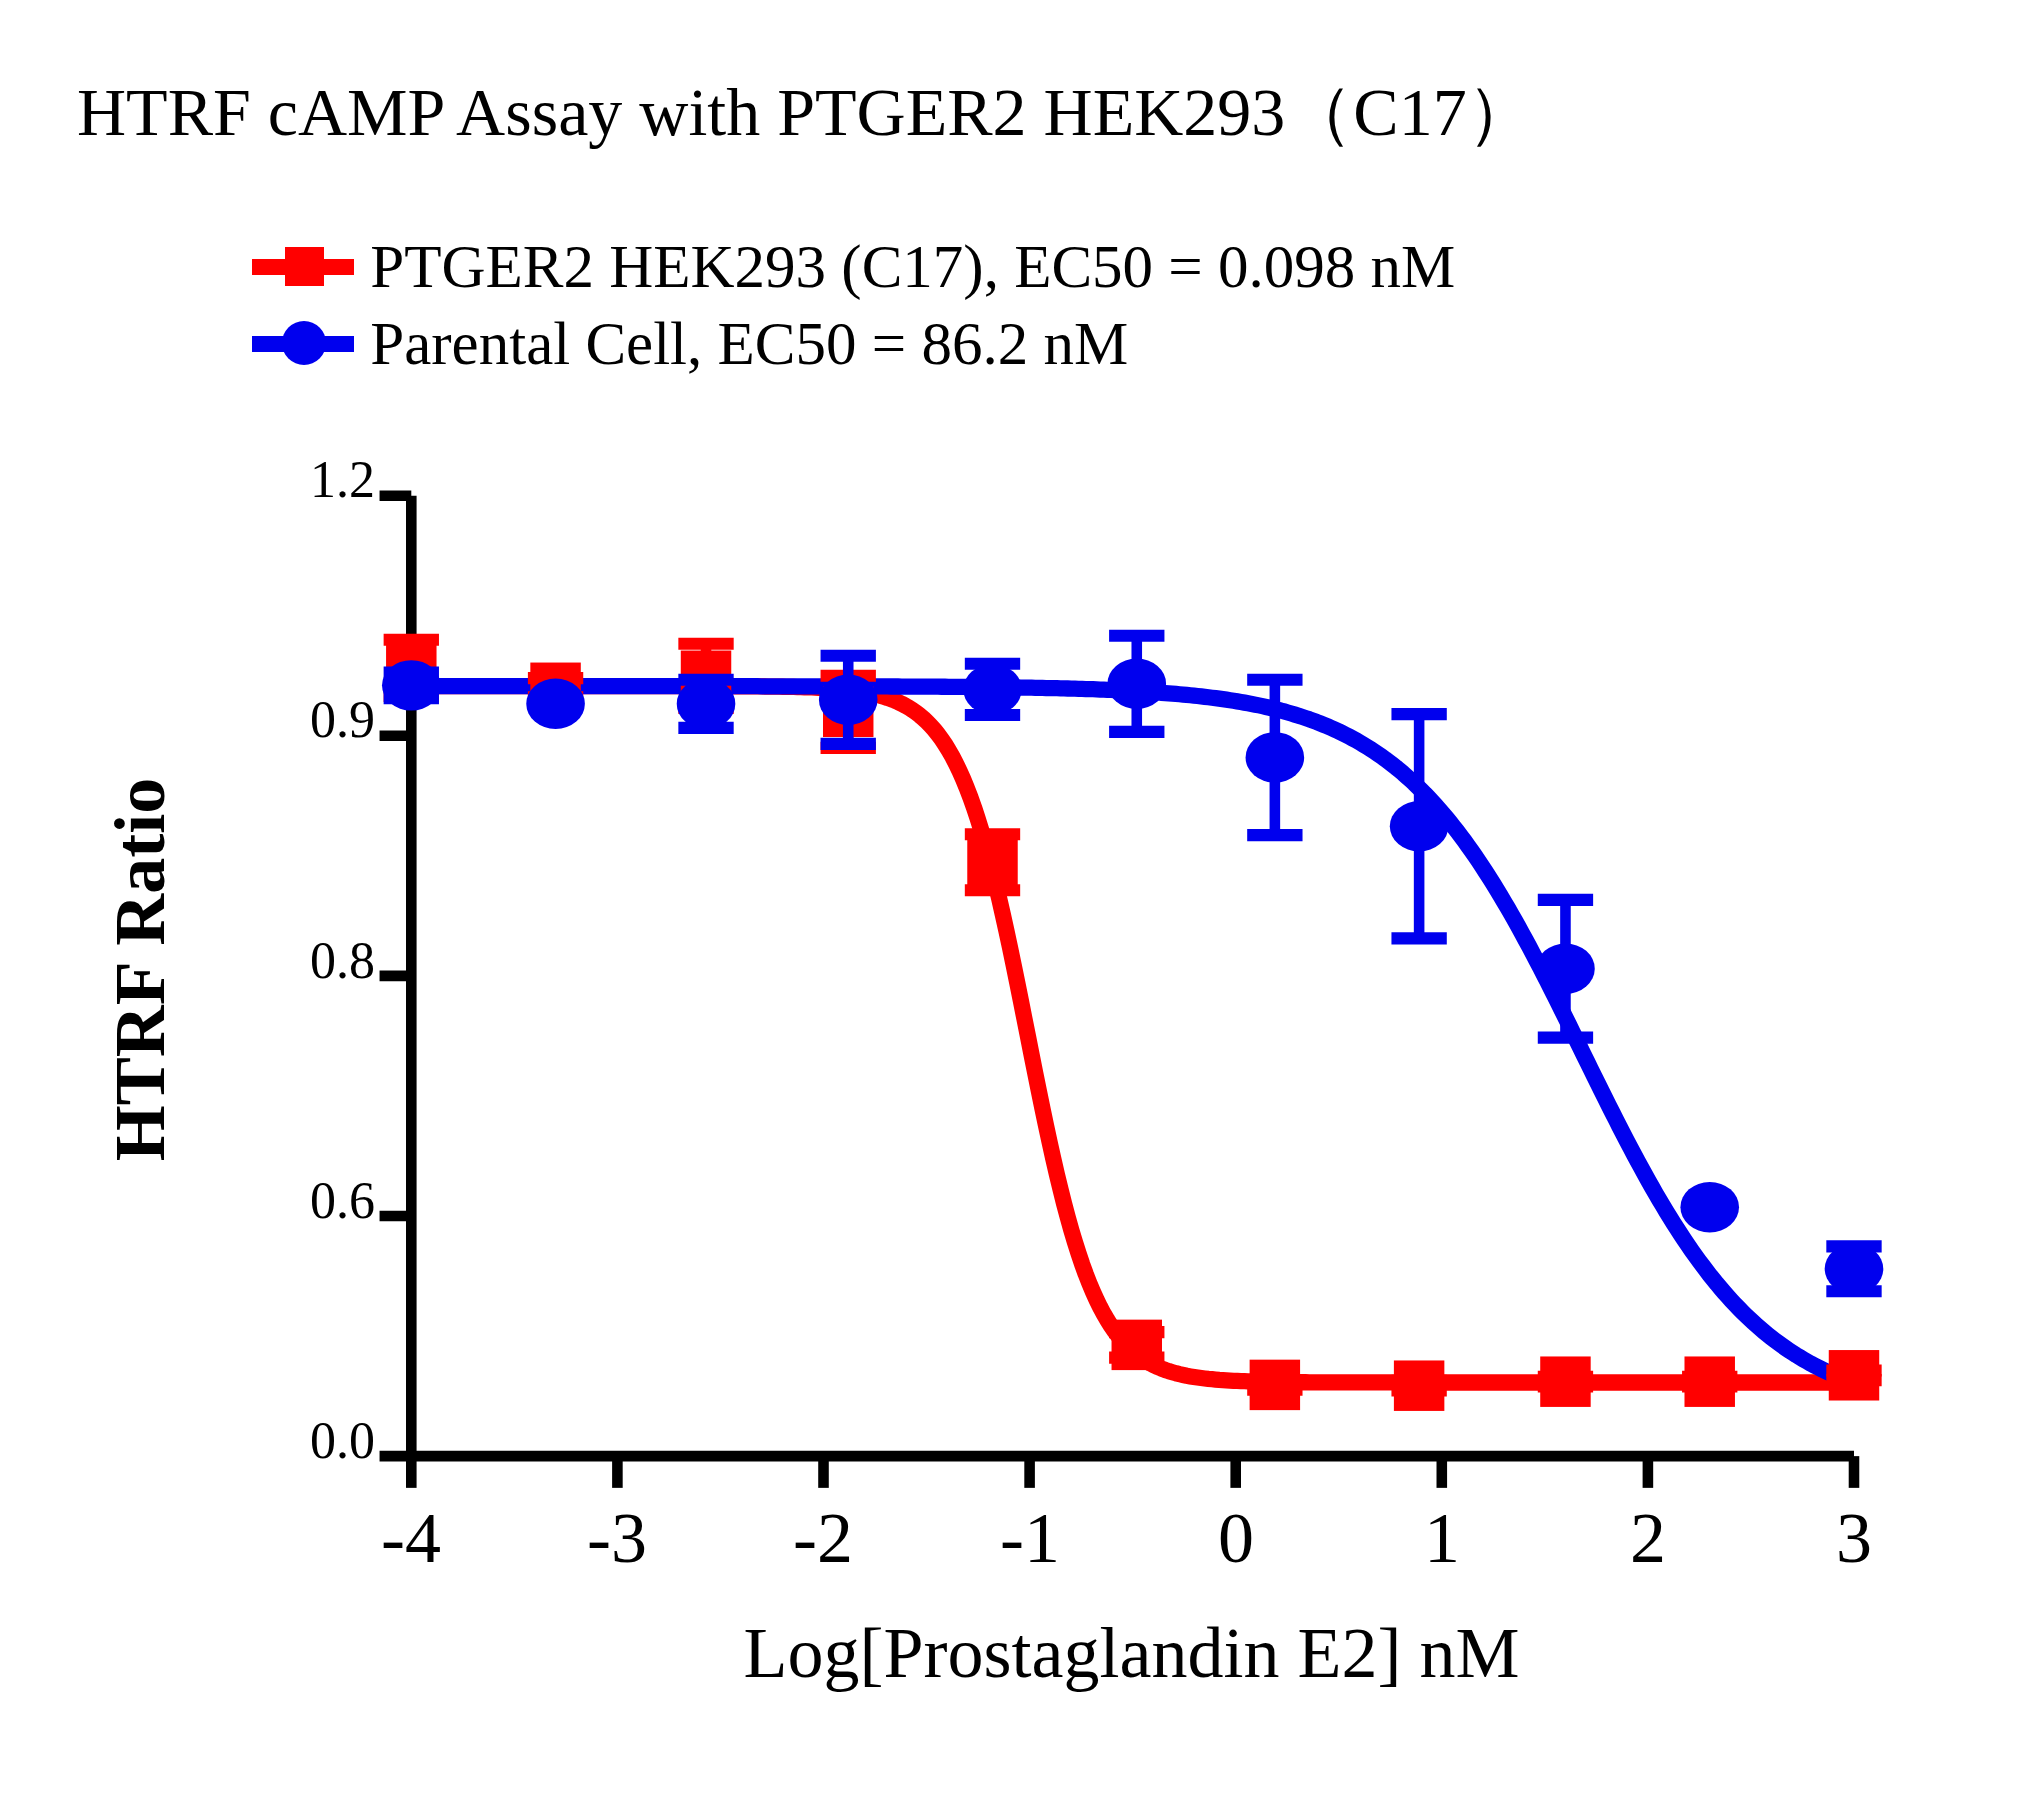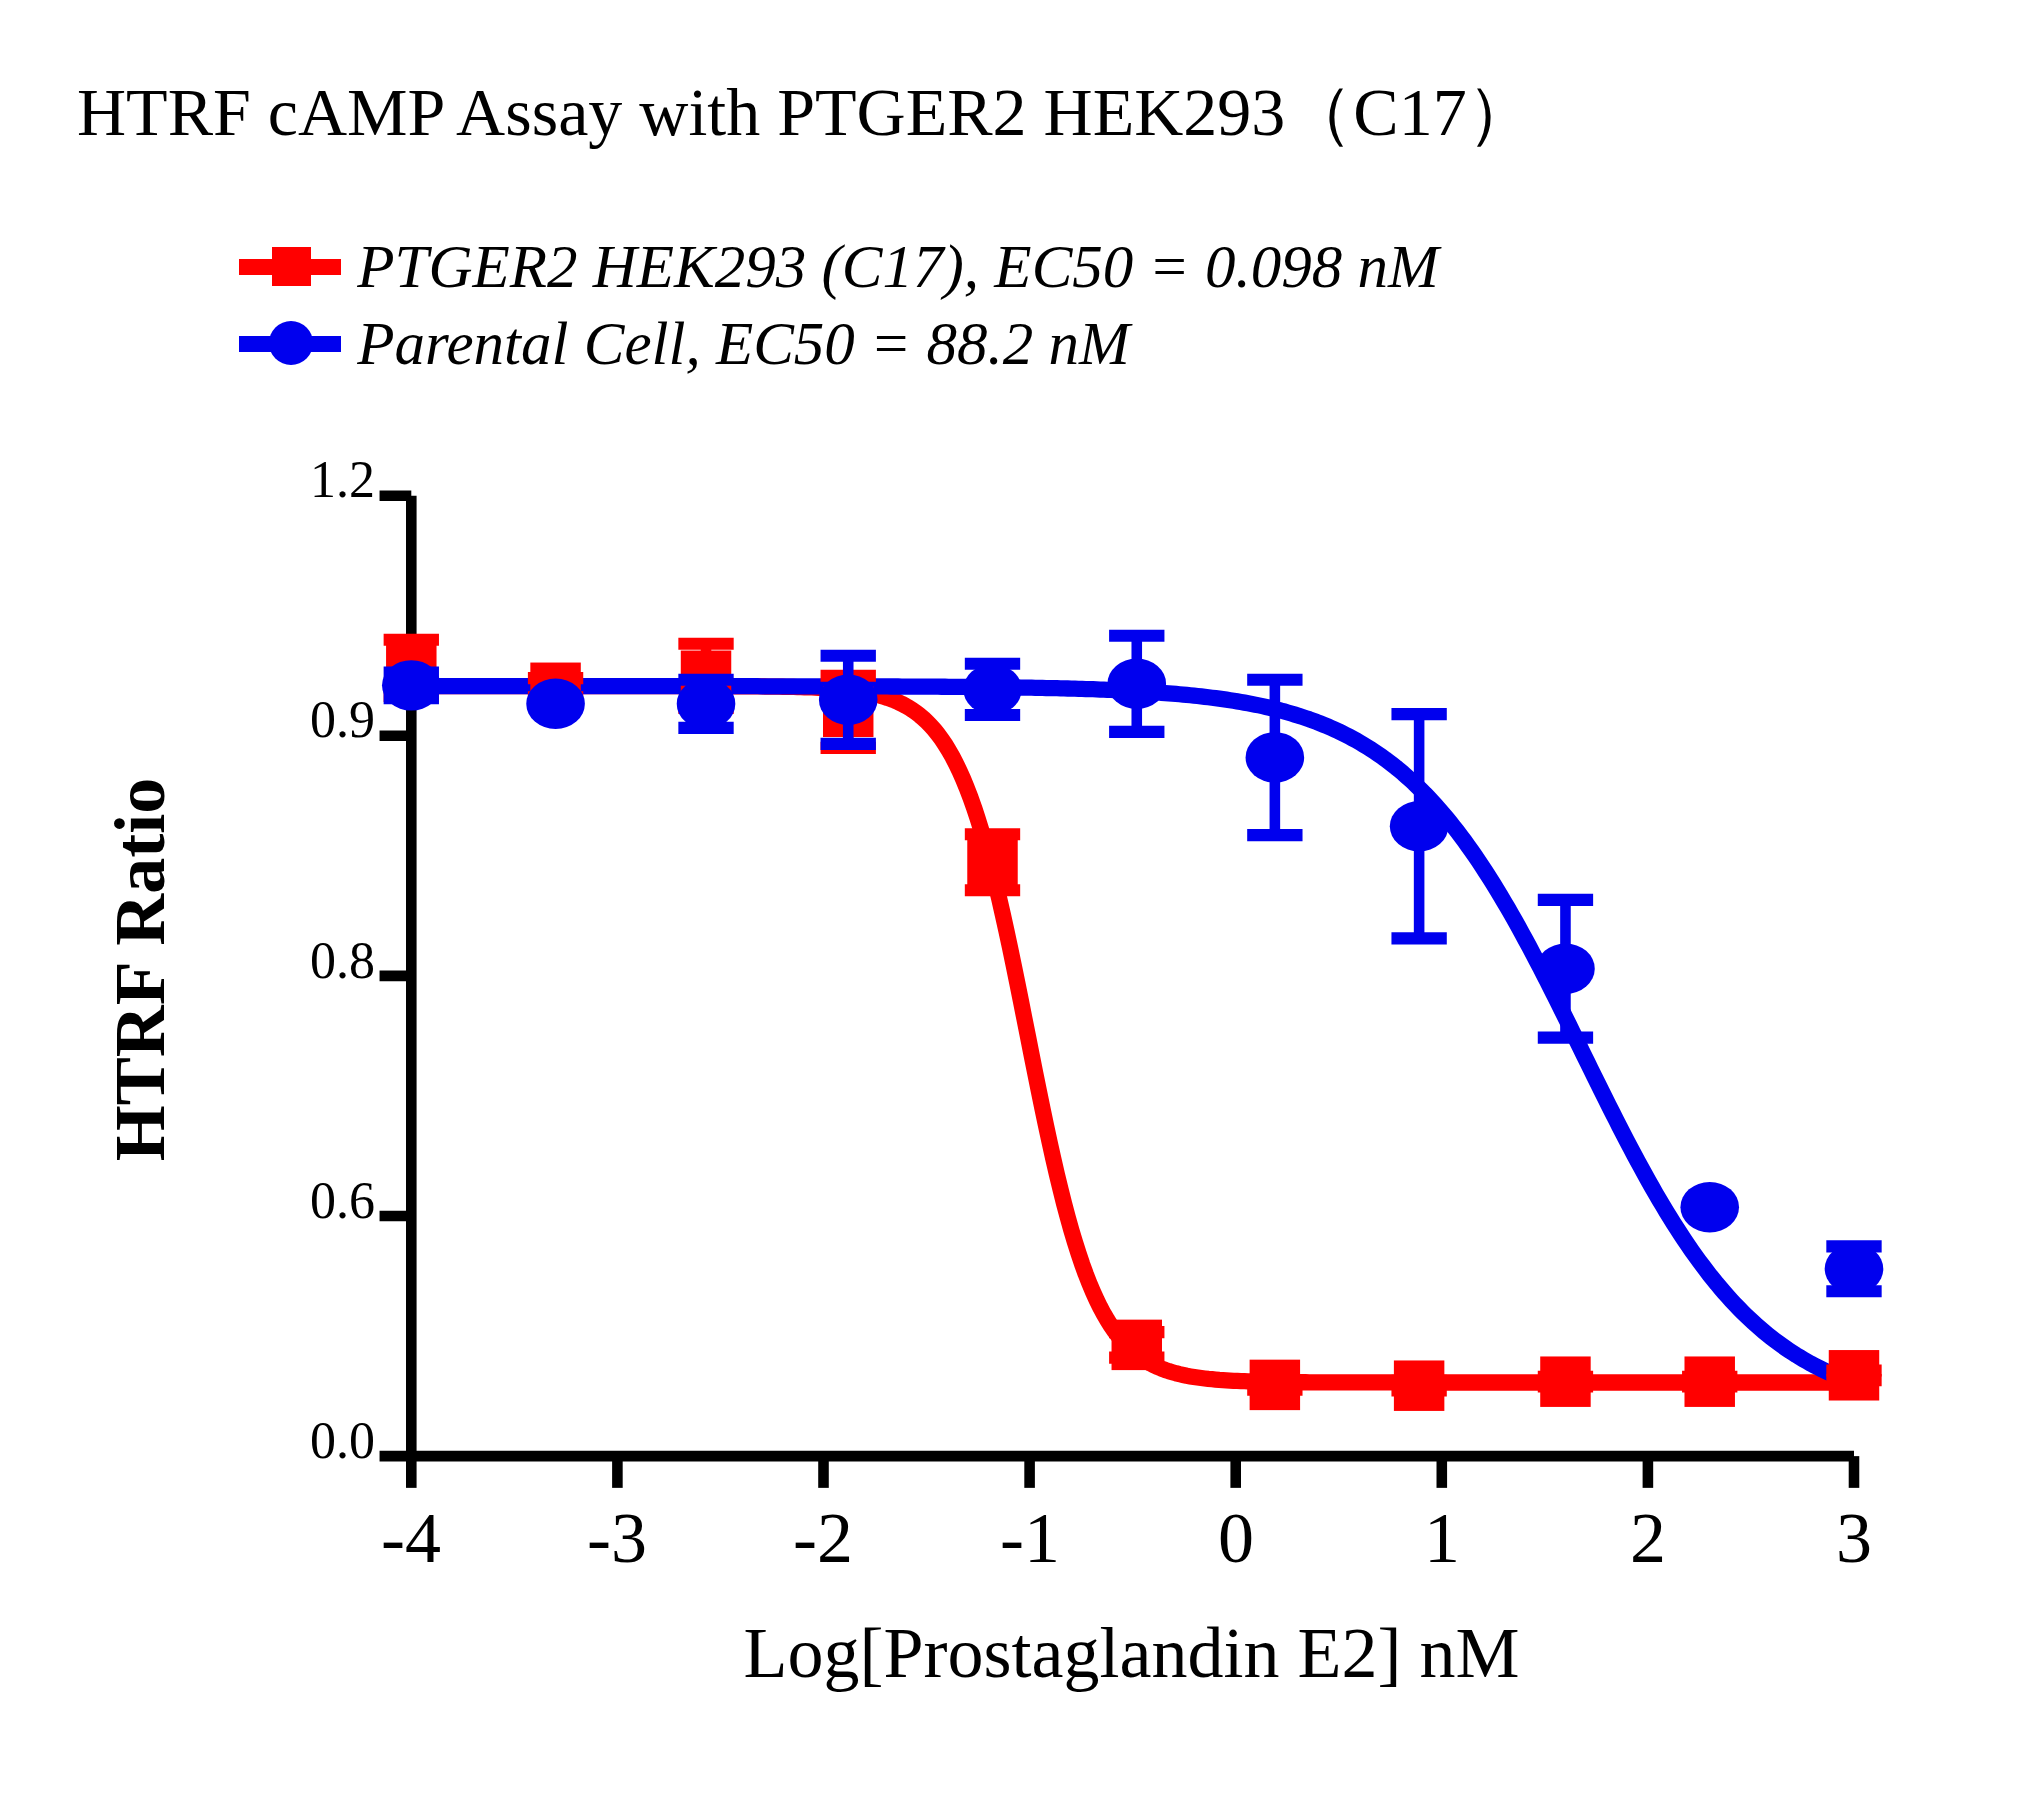--- a/index.html
+++ b/index.html
@@ -4,21 +4,21 @@
 <style>
   html,body{margin:0;padding:0;background:#ffffff;}
   body{width:2260px;height:1811px;position:relative;font-family:"Liberation Serif",serif;color:#000;overflow:hidden;}
 
   #title{
     position:absolute;left:77px;top:67px;
     font-size:68px;font-weight:normal;letter-spacing:0px;white-space:nowrap;
     font-family:"Liberation Serif",serif;
   }
 
-  #legend{position:absolute;left:239px;top:228px;font-style:italic;}
+  #legend{position:absolute;left:252px;top:228px;}
   .legend-row{display:flex;align-items:center;height:77px;}
   .legend-mark{width:102px;height:49px;position:relative;flex:0 0 102px;}
   .legend-mark .bar{position:absolute;left:0;top:17px;width:102px;height:15.5px;}
   .legend-mark .sq{position:absolute;left:33px;top:4.9px;width:39px;height:39px;}
   .legend-mark .ci{position:absolute;left:30px;top:2.4px;width:44px;height:44px;border-radius:50%;}
   .legend-label{font-size:61px;white-space:nowrap;padding-left:16.3px;font-family:"Liberation Serif",serif;}
 
   
   #plot{position:absolute;left:0;top:0;width:2260px;height:1811px;}
   #ylabel{
@@ -46,21 +46,21 @@
       <span class="bar" style="background:#FF0000"></span>
       <span class="sq" style="background:#FF0000"></span>
     </span>
     <span class="legend-label">PTGER2 HEK293 (C17), EC50 = 0.098 nM</span>
   </div>
   <div class="legend-row">
     <span class="legend-mark">
       <span class="bar" style="background:#0000EE"></span>
       <span class="ci" style="background:#0000EE"></span>
     </span>
-    <span class="legend-label">Parental Cell,  EC50 = 88.2 nM</span>
+    <span class="legend-label">Parental Cell,  EC50 = 86.2 nM</span>
   </div>
 </div>
 
 <div id="plot">
   <div id="ylabel">HTRF Ratio</div>
   <div id="xlabel">Log[Prostaglandin E2] nM</div>
   <svg id="svg" width="2260" height="1811" style="position:absolute;left:0;top:0;" viewBox="0 0 5552 4450">
       <line x1="1010" y1="1218" x2="1010" y2="3578" stroke="#000" stroke-width="26"></line>
       <line x1="997" y1="3578" x2="4555" y2="3578" stroke="#000" stroke-width="26"></line>
       <line x1="932" y1="3578" x2="1010" y2="3578" stroke="#000" stroke-width="26"></line>

